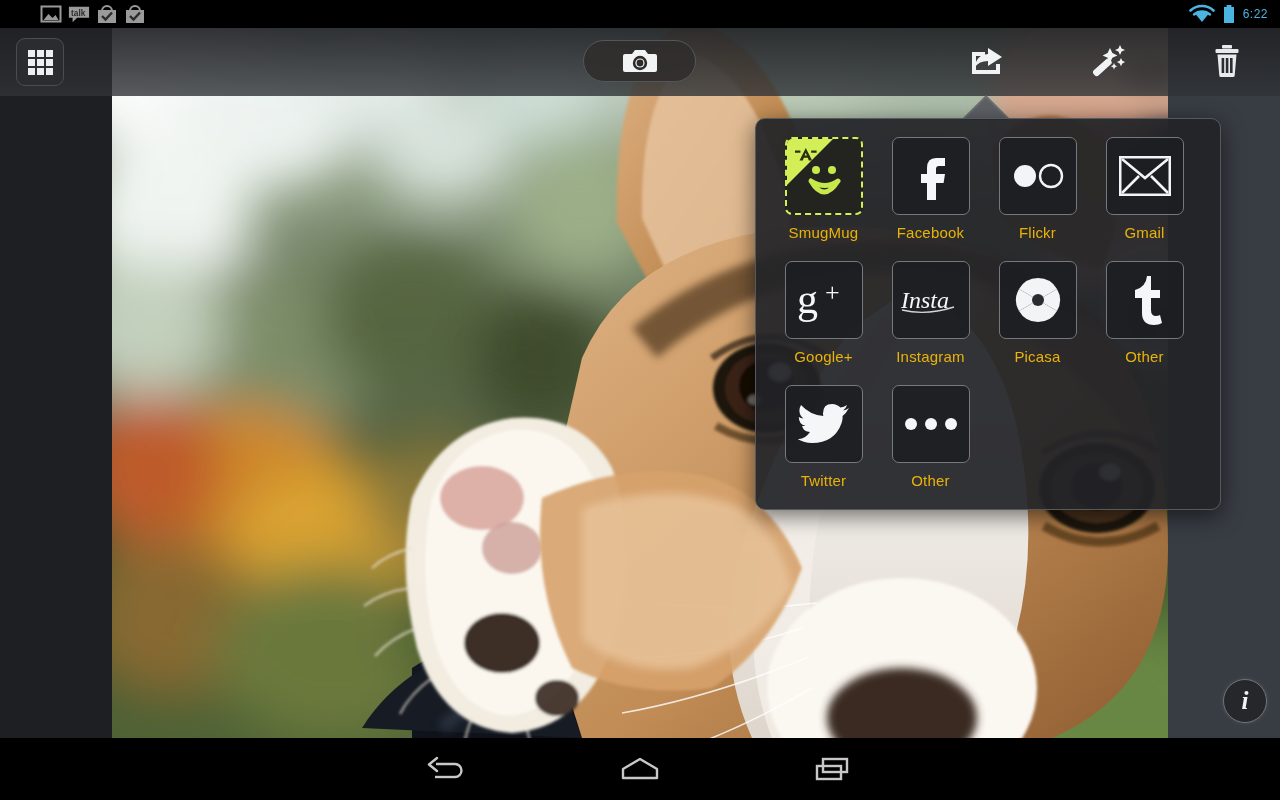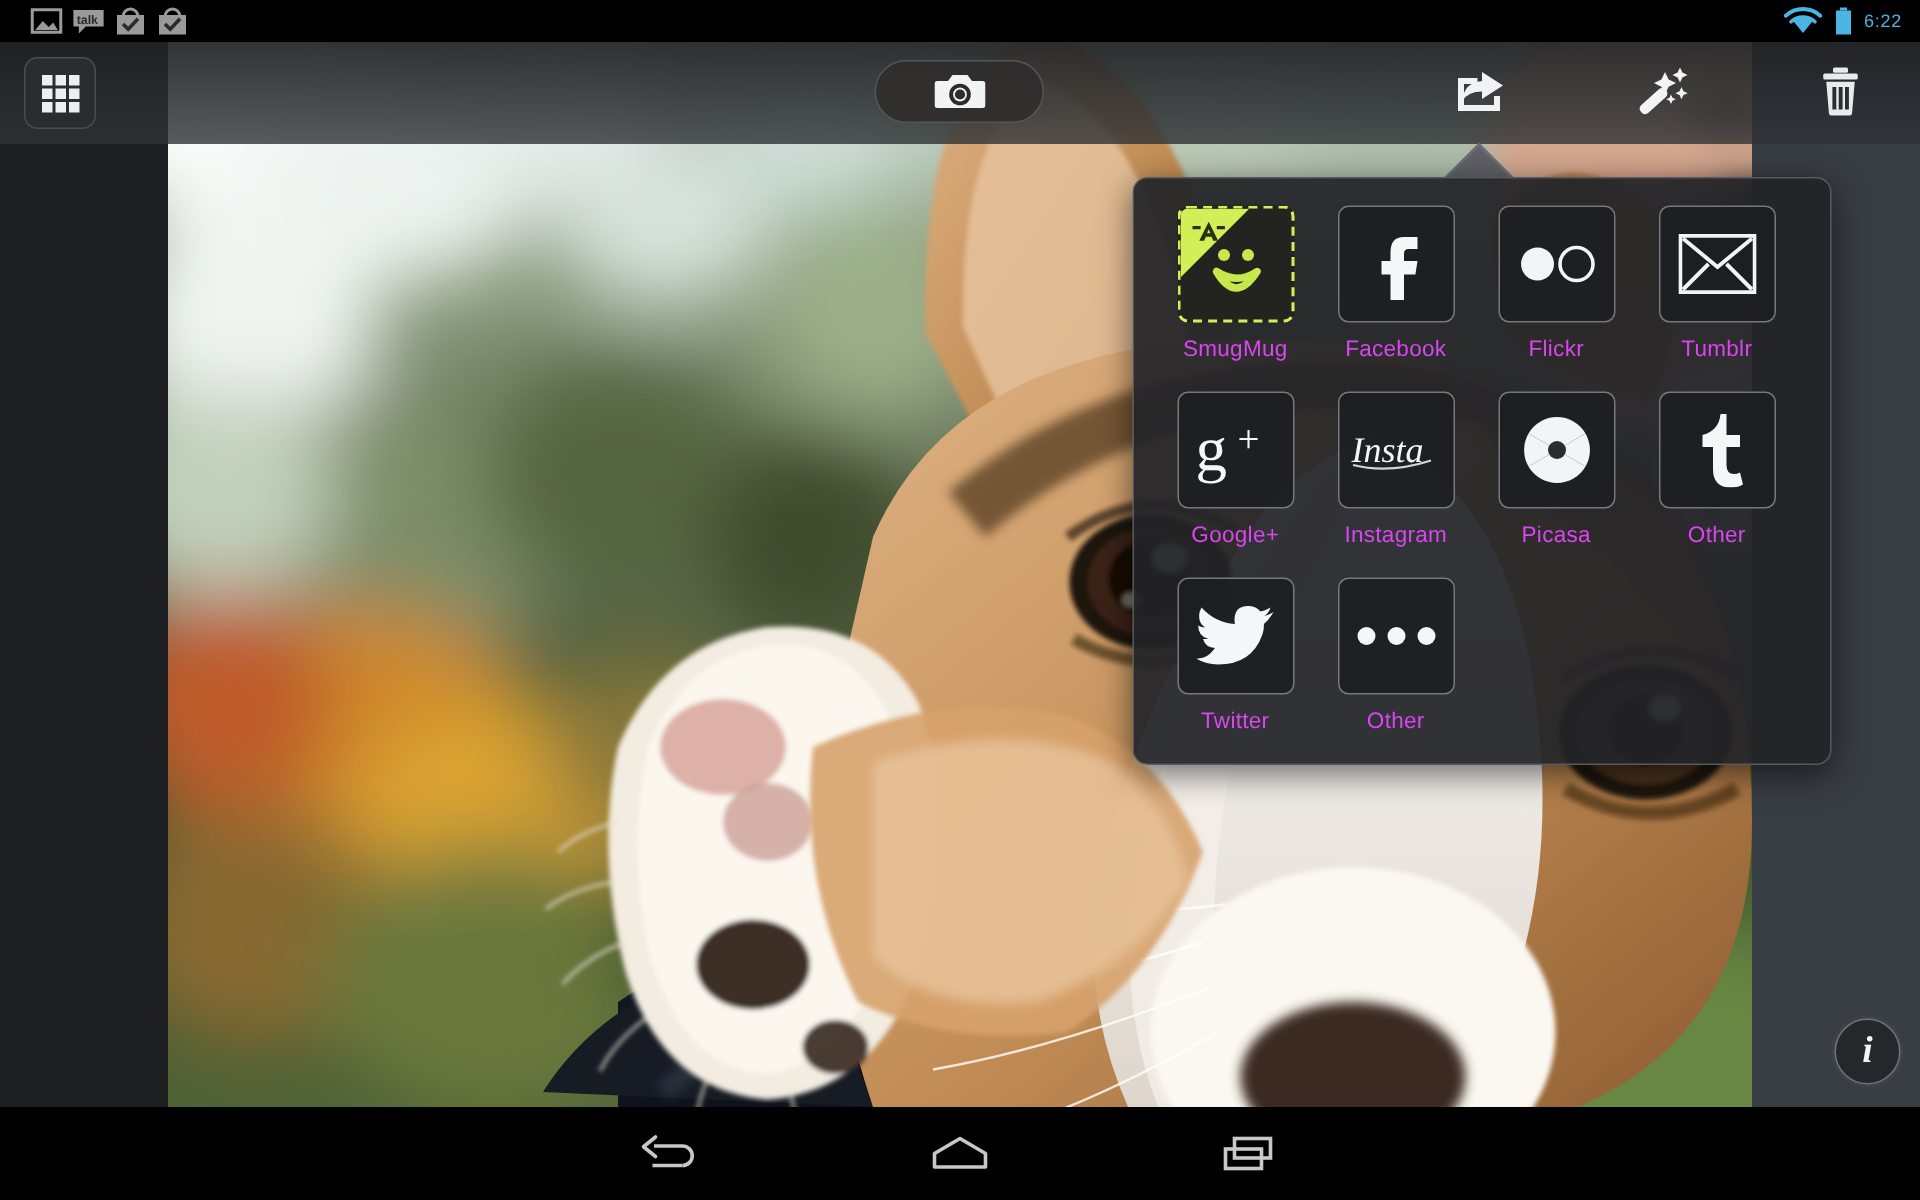--- a/index.html
+++ b/index.html
@@ -9,21 +9,21 @@
     font-family: "Liberation Sans", sans-serif;
     overflow: hidden;
   }
   #screen { position: relative; width: 1280px; height: 800px; background: #000; }
 
   
   #statusbar {
     position: absolute; left: 0; top: 0; width: 1280px; height: 28px;
     background: #000; display: flex; align-items: center;
   }
-  .sb-left { display: flex; gap: 6px; padding-left: 20px; }
+  .sb-left { display: flex; gap: 6px; padding-left: 20px; margin-left: 20px; }
   .sb-right { margin-left: auto; display: flex; align-items: center; gap: 8px; padding-right: 12px; }
   .sb-icon { width: 22px; height: 20px; display: block; }
   .sb-clock { color: #4cb4e0; font-size: 12px; letter-spacing: 0.5px; line-height: 1; }
 
   
   #photo-area {
     position: absolute; left: 112px; top: 28px; width: 1056px; height: 710px;
     overflow: hidden; background: #4c5a46;
   }
   #photo { position: absolute; inset: 0; }
@@ -84,21 +84,21 @@
     position: absolute; left: 14px; top: 18px; width: 438px;
     display: grid; grid-template-columns: repeat(4, 107px); gap: 0 0;
   }
   .share-cell { width: 107px; display: flex; flex-direction: column; align-items: center; margin-bottom: 20px; }
   .share-tile {
     width: 78px; height: 78px; border: 1px solid #75797e; border-radius: 7px;
     background: rgba(28,30,33,0.9);
     display: flex; align-items: center; justify-content: center;
   }
   .share-tile.sel { border: 2px dashed #d2ef58; background: #23241f; position: relative; overflow: hidden; }
-  .share-label { color: #d946ef; font-size: 15px; margin-top: 9px; letter-spacing: 0.2px; }
+  .share-label { color: #eab308; font-size: 15px; margin-top: 9px; letter-spacing: 0.2px; }
 
   
   #info-btn {
     position: absolute; left: 1223px; top: 679px; width: 44px; height: 44px;
     border-radius: 50%; background: #25272b; border: 1px solid #6f7378;
     display: flex; align-items: center; justify-content: center;
     color: #f2f4f6; font-style: italic; font-family: "Liberation Serif", serif;
     font-size: 25px; font-weight: bold; box-shadow: 0 0 4px rgba(255,255,255,0.12);
   }
 
@@ -383,21 +383,21 @@
       </div>
 
       <div class="share-cell">
         <div class="share-tile">
           <svg width="52" height="40" viewBox="0 0 52 40">
             <rect x="1.2" y="1.2" width="49.6" height="37.6" fill="none" stroke="#f2f4f6" stroke-width="2.6"></rect>
             <path d="M3,3 L26,22 L49,3" fill="none" stroke="#f2f4f6" stroke-width="2.6"></path>
             <path d="M3,37 L20,20 M49,37 L32,20" fill="none" stroke="#f2f4f6" stroke-width="2.6"></path>
           </svg>
         </div>
-        <div class="share-label">Tumblr</div>
+        <div class="share-label">Gmail</div>
       </div>
 
       <div class="share-cell">
         <div class="share-tile">
           <svg width="58" height="46" viewBox="0 0 58 46">
             <text x="2" y="36" font-family="Liberation Serif, serif" font-size="42" fill="#f4f6f8">g</text>
             <text x="30" y="24" font-family="Liberation Serif, serif" font-size="26" fill="#f4f6f8">+</text>
           </svg>
         </div>
         <div class="share-label">Google+</div>

